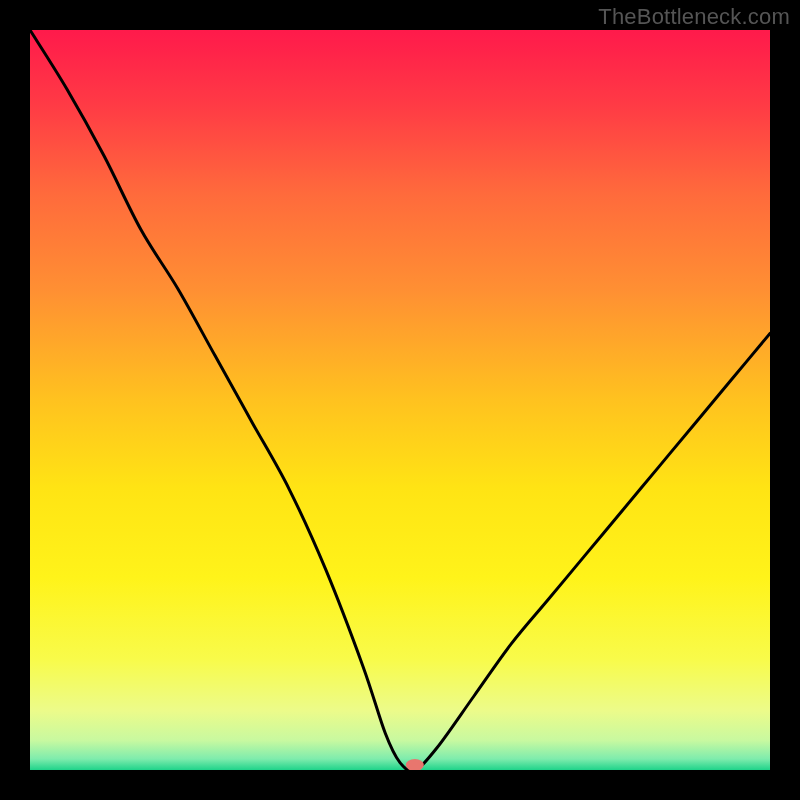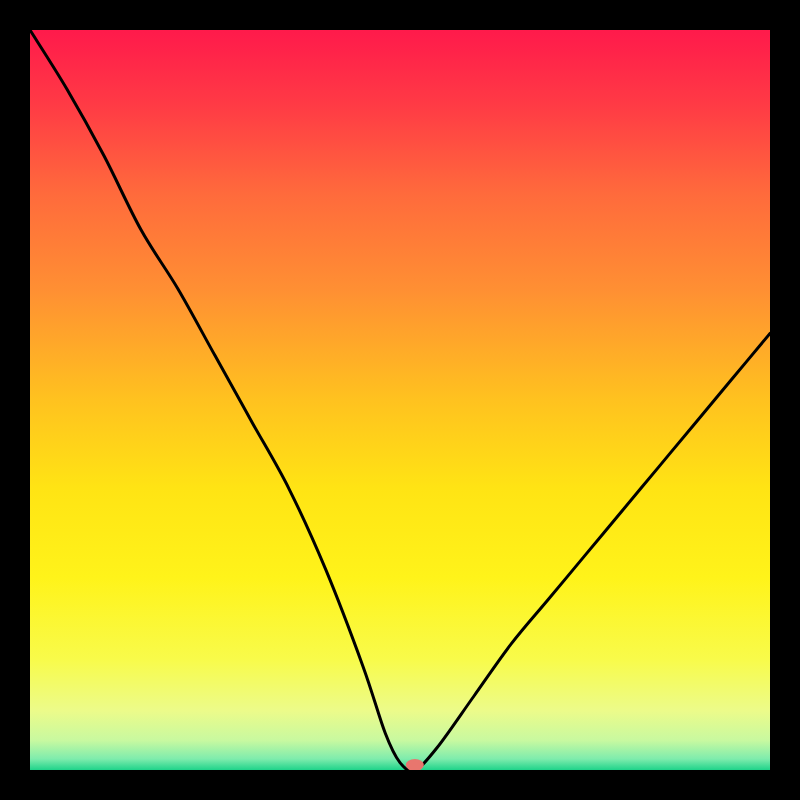--- a/index.html
+++ b/index.html
@@ -37,20 +37,21 @@
   .plot-area svg {
     display: block;
     width: 740px;
     height: 740px;
   }
 </style>
 </head>
 <body>
 
 <div class="frame">
+  <div class="watermark">TheBottleneck.com</div>
   <div class="plot-area">
     <svg id="plot-svg" viewBox="0 0 740 740">
         <defs>
           <linearGradient id="bg-grad" x1="0" y1="0" x2="0" y2="1">
             <stop offset="0%" stop-color="#ff1a4b"></stop>
             <stop offset="10%" stop-color="#ff3a45"></stop>
             <stop offset="22%" stop-color="#ff6a3c"></stop>
             <stop offset="35%" stop-color="#ff8f33"></stop>
             <stop offset="50%" stop-color="#ffc21f"></stop>
             <stop offset="62%" stop-color="#ffe414"></stop>

